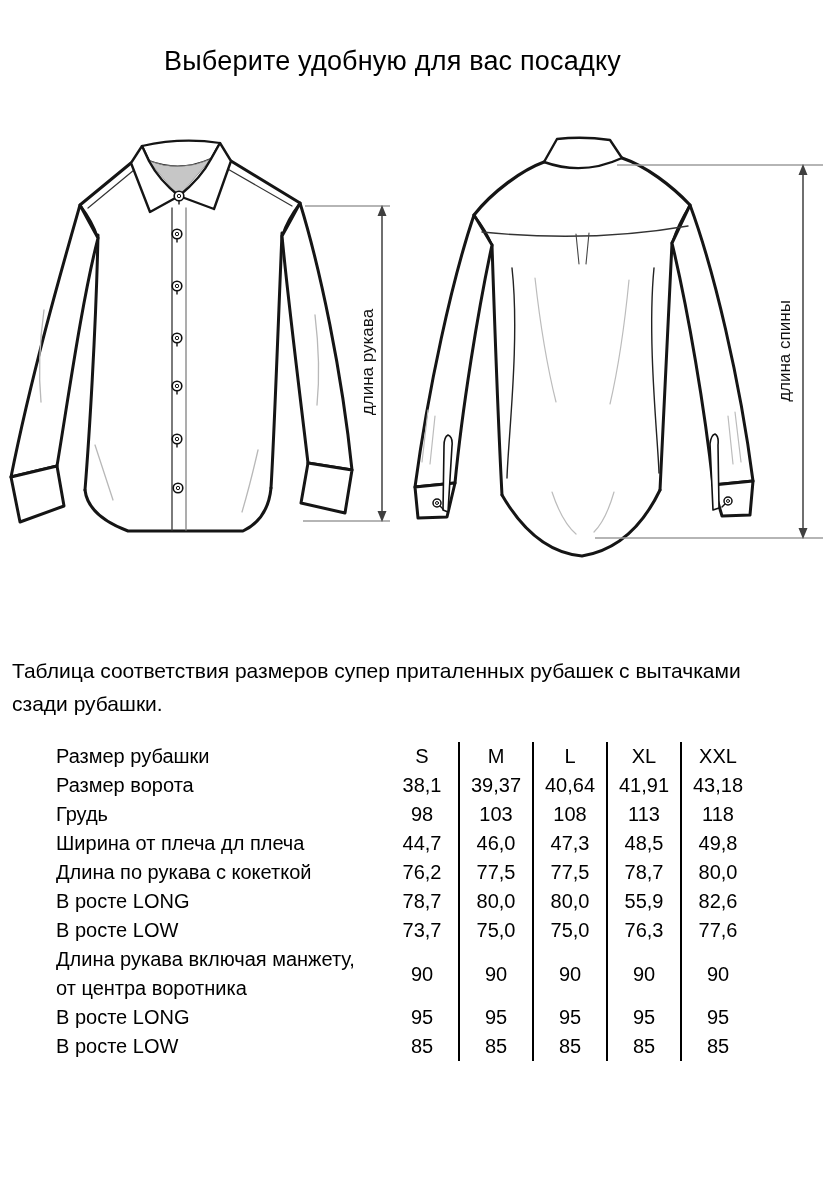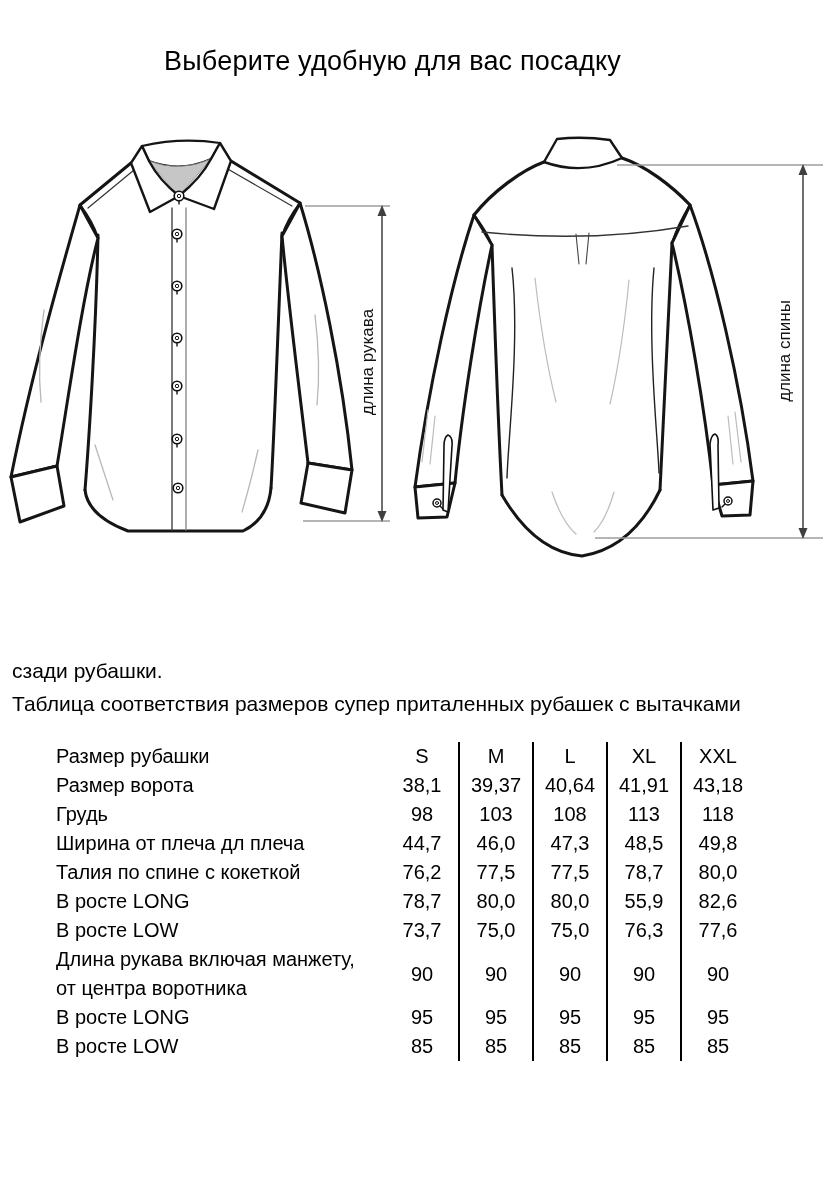--- a/index.html
+++ b/index.html
@@ -176,22 +176,22 @@
       <polygon points="508,9 503.5,20 512.5,20" fill="#3f3f3f"></polygon>
       <polygon points="508,384 503.5,373 512.5,373" fill="#3f3f3f"></polygon>
     </g>
   </svg>
 
   <div class="vlabel" style="left:313px;top:352px">длина рукава</div>
   <div class="vlabel" style="left:730px;top:341px">длина спины</div>
 
 
   <div class="fit-desc">
+    <div>Таблица соответствия размеров супер приталенных рубашек с вытачками</div>
     <div>сзади рубашки.</div>
-    <div>Таблица соответствия размеров супер приталенных рубашек с вытачками</div>
   </div>
 
   <table class="sizes">
     <tbody>
       <tr>
         <td class="lbl">Размер рубашки</td>
         <td class="val">S</td>
         <td class="val sep">M</td>
         <td class="val sep">L</td>
         <td class="val sep">XL</td>
@@ -215,21 +215,21 @@
         </tr>
         <tr>
           <td class="lbl">Ширина от плеча дл плеча</td>
           <td class="val">44,7</td>
           <td class="val sep">46,0</td>
           <td class="val sep">47,3</td>
           <td class="val sep">48,5</td>
           <td class="val sep">49,8</td>
         </tr>
         <tr>
-          <td class="lbl">Талия по спине с кокеткой</td>
+          <td class="lbl">Длина по рукава с кокеткой</td>
           <td class="val">76,2</td>
           <td class="val sep">77,5</td>
           <td class="val sep">77,5</td>
           <td class="val sep">78,7</td>
           <td class="val sep">80,0</td>
         </tr>
         <tr>
           <td class="lbl">В росте LONG</td>
           <td class="val">78,7</td>
           <td class="val sep">80,0</td>

